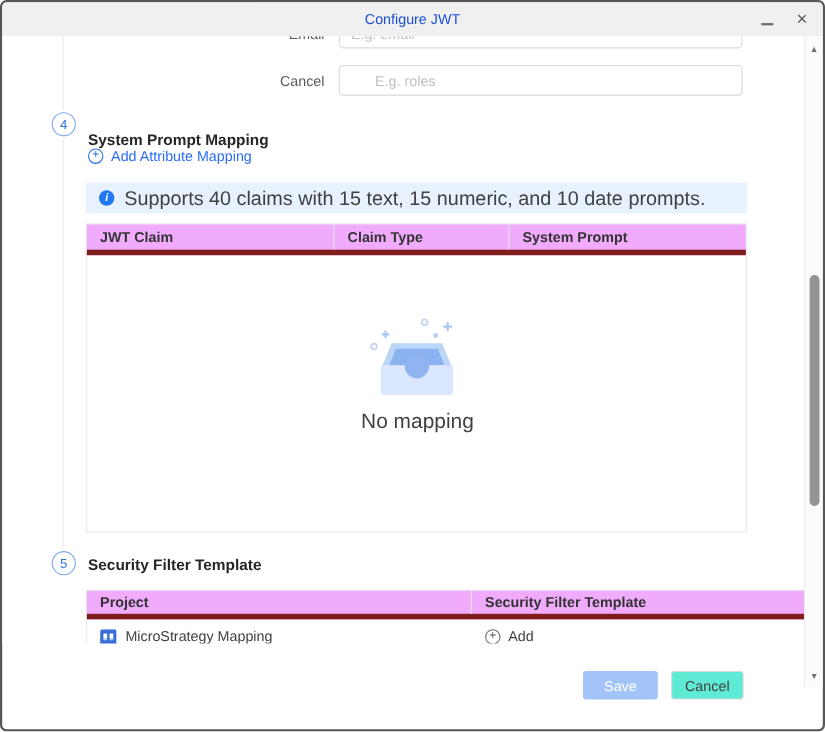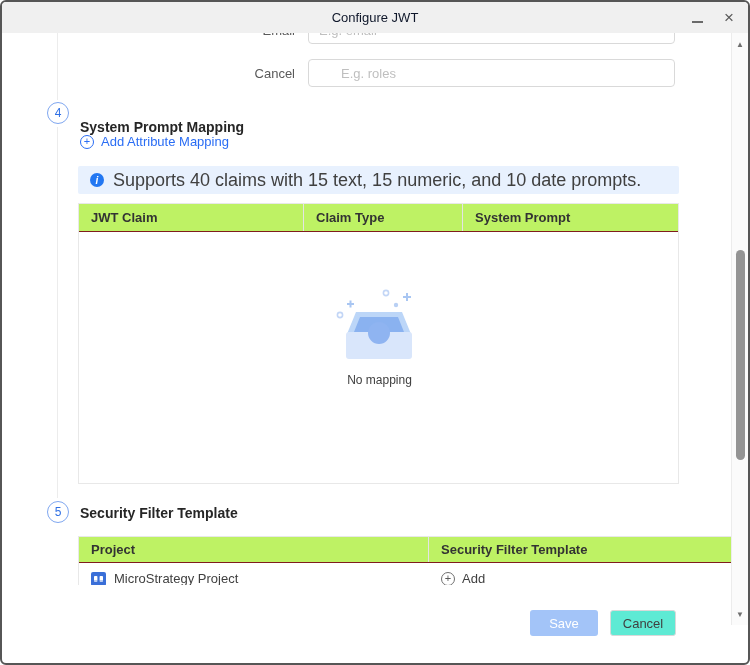--- a/index.html
+++ b/index.html
@@ -1,21 +1,21 @@
 <!DOCTYPE html>
 <html><head>
 <meta charset="utf-8">
 <style>
   html,body{margin:0;padding:0;background:#fff;font-family:"Liberation Sans", sans-serif;}
   .window{position:relative;width:750px;height:665px;box-sizing:border-box;
           border:2px solid #565656;border-radius:6px;background:#fff;overflow:hidden;}
   
   .titlebar{position:relative;height:31px;background:#f0f0f0;display:flex;
             align-items:center;justify-content:center;border-radius:4px 4px 0 0;}
-  .titlebar .title{font-size:13px;color:#0f172a;}
+  .titlebar .title{font-size:13px;color:#1d4ed8;}
   .win-controls{position:absolute;right:8px;top:0;height:31px;display:flex;align-items:center;gap:10px;}
   .win-btn{width:22px;height:22px;display:flex;align-items:center;justify-content:center;
            color:#5a5a5a;cursor:default;}
   .minimize-glyph{display:block;width:11px;height:2px;background:#6a6a6a;margin-top:8px;}
   .close-glyph{font-size:17px;line-height:1;color:#5a5a5a;}
   
   .viewport{position:absolute;top:31px;left:0;width:729px;height:552px;overflow:hidden;background:#fff;}
   .content{position:absolute;left:-2px;top:-33px;width:750px;height:700px;}
   .abs{position:absolute;}
   
@@ -36,28 +36,28 @@
   .plus-circle span{font-size:11px;line-height:1;margin-top:-1px;}
   
   .info-banner{box-sizing:border-box;width:601px;height:28px;background:#e8f1fe;border-radius:2px;
                display:flex;align-items:center;padding:0 12px;gap:9px;}
   .info-icon{width:14px;height:14px;border-radius:50%;background:#2277f2;color:#fff;
              display:flex;align-items:center;justify-content:center;font-size:10px;font-weight:700;
              font-style:italic;flex:0 0 auto;}
   .info-text{font-size:18px;color:#404040;}
   
   .tbl{box-sizing:border-box;border:1px solid #e8e8e8;background:#fff;}
-  .tbl-head{display:flex;background:#bef264;border-bottom:1px solid #7f1d1d;box-sizing:border-box;}
+  .tbl-head{display:flex;background:#f0abfc;border-bottom:5px solid #7f1d1d;box-sizing:border-box;}
   .tbl-head .th{box-sizing:border-box;padding:0 12px;display:flex;align-items:center;
                 font-size:13px;font-weight:700;color:#333;border-right:1px solid #e4e4e4;}
   .tbl-head .th:last-child{border-right:none;}
   .tbl-row{display:flex;box-sizing:border-box;}
   .tbl-row .td{box-sizing:border-box;padding:0 12px;display:flex;align-items:center;gap:8px;
                font-size:13px;color:#404040;}
-  .empty-text{font-size:12px;color:#404040;text-align:center;}
+  .empty-text{font-size:19px;color:#404040;text-align:center;}
   .project-icon{width:15px;height:14px;flex:0 0 auto;}
   .add-action{display:flex;align-items:center;gap:7px;color:#404040;font-size:13px;cursor:pointer;}
   .add-action .plus-circle{border-color:#6f6f6f;color:#595959;}
   
   .scrollbar{position:absolute;right:0;top:31px;width:17px;height:592px;background:#fbfbfb;
              border-left:1px solid #ececec;box-sizing:border-box;}
   .sb-arrow{position:absolute;left:0;width:16px;height:16px;display:flex;align-items:center;
             justify-content:center;font-size:8px;color:#6f6f6f;}
   .sb-thumb{position:absolute;left:4px;width:9px;border-radius:5px;background:#949494;}
   
@@ -151,21 +151,21 @@
           <div class="th" style="width:249px;">Security Filter Template</div>
         </div>
         <div class="tbl-row" style="height:31px;">
           <div class="td" style="width:350px;">
             <svg class="project-icon" viewBox="0 0 15 14">
               <rect x="0" y="0" width="15" height="14" rx="2" fill="#3a6fd8"></rect>
               <rect x="3" y="4" width="3.4" height="6" rx="0.8" fill="#fff"></rect>
               <rect x="8.6" y="4" width="3.4" height="6" rx="0.8" fill="#fff"></rect>
               <rect x="3" y="8" width="9" height="2.4" fill="#3a6fd8" opacity="0.35"></rect>
             </svg>
-            <span>MicroStrategy Project</span>
+            <span>MicroStrategy Mapping</span>
           </div>
           <div class="td" style="width:249px;">
             <span class="add-action">
               <span class="plus-circle">
                   <span>+</span>
                 </span>
               <span>Add</span>
             </span>
           </div>
         </div>

